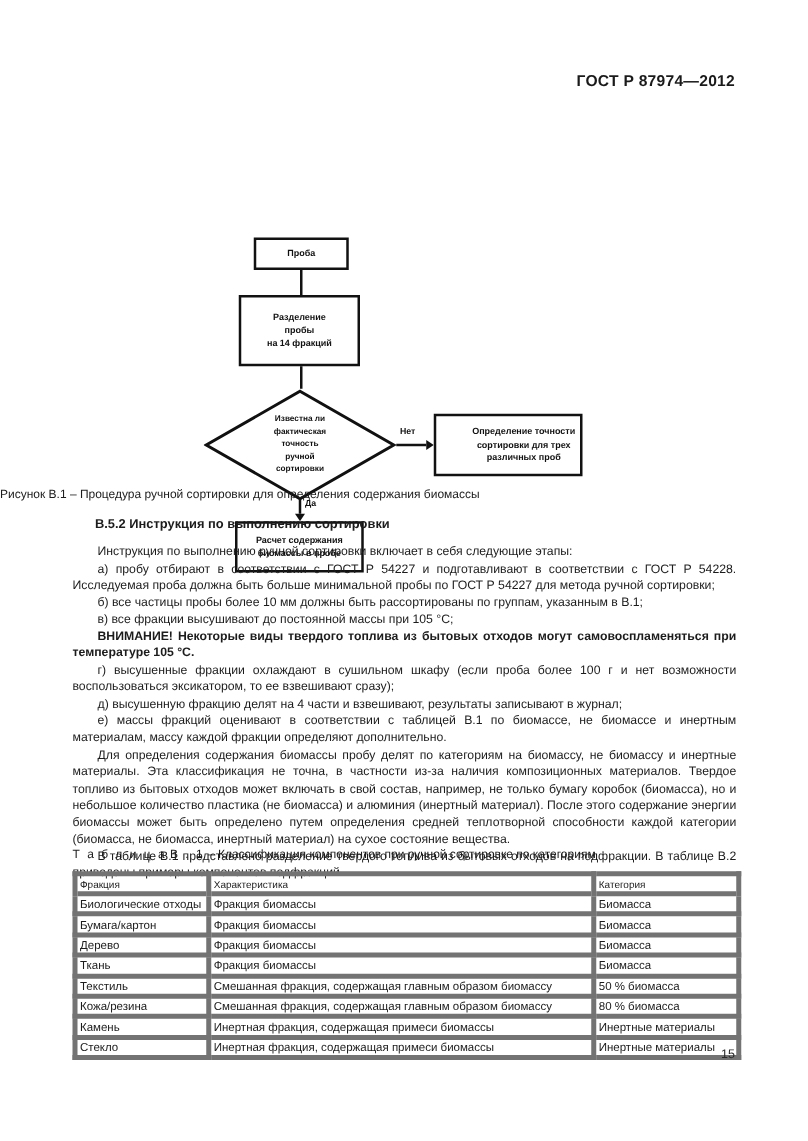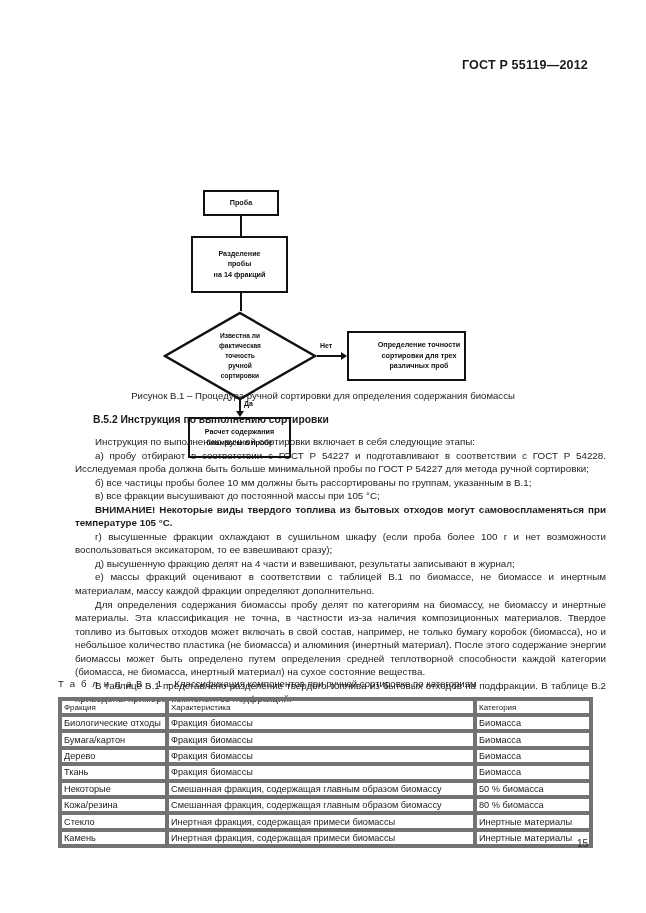--- a/index.html
+++ b/index.html
@@ -105,29 +105,28 @@
     color: #111;
     white-space: nowrap;
   }
 
   
   #fig-caption {
     position: absolute;
     left: 0;
     top: 390px;
     width: 646px;
-    text-align: center;
     font-size: 9.6px;
     color: #1c1c1c;
   }
 
   
   #body-text {
     position: absolute;
-    left: 75px;
+    left: 58px;
     top: 414px;
     width: 531px;
   }
   .sec-head {
     font-size: 10.3px;
     font-weight: bold;
     margin: 0 0 10px 0;
     padding-left: 18px;
   }
   .para {
@@ -188,21 +187,21 @@
     top: 838px;
     font-size: 10px;
     color: #2a2a2a;
   }
 </style>
 </head>
 <body>
 
 <div id="page">
 
-  <div id="header">ГОСТ Р 55119—2012</div>
+  <div id="header">ГОСТ Р 87974—2012</div>
 
   <div id="flowchart">
 
     <div class="fc-box" id="box-sample">
       <span>Проба</span>
     </div>
 
     <div class="fc-line fc-vline" style="left:239.9px; top:126px; height:20px;"></div>
 
     <div class="fc-box" id="box-split">
@@ -286,37 +285,37 @@
           <td>Дерево</td>
           <td>Фракция биомассы</td>
           <td>Биомасса</td>
         </tr>
         <tr>
           <td>Ткань</td>
           <td>Фракция биомассы</td>
           <td>Биомасса</td>
         </tr>
         <tr>
-          <td>Некоторые</td>
+          <td>Текстиль</td>
           <td>Смешанная фракция, содержащая главным образом биомассу</td>
           <td>50 % биомасса</td>
         </tr>
         <tr>
           <td>Кожа/резина</td>
           <td>Смешанная фракция, содержащая главным образом биомассу</td>
           <td>80 % биомасса</td>
         </tr>
         <tr>
+          <td>Камень</td>
+          <td>Инертная фракция, содержащая примеси биомассы</td>
+          <td>Инертные материалы</td>
+        </tr>
+        <tr>
           <td>Стекло</td>
           <td>Инертная фракция, содержащая примеси биомассы</td>
           <td>Инертные материалы</td>
         </tr>
-        <tr>
-          <td>Камень</td>
-          <td>Инертная фракция, содержащая примеси биомассы</td>
-          <td>Инертные материалы</td>
-        </tr>
       </tbody>
   </table>
 
   <div id="page-number">15</div>
 
 </div>
 
 </body></html>

